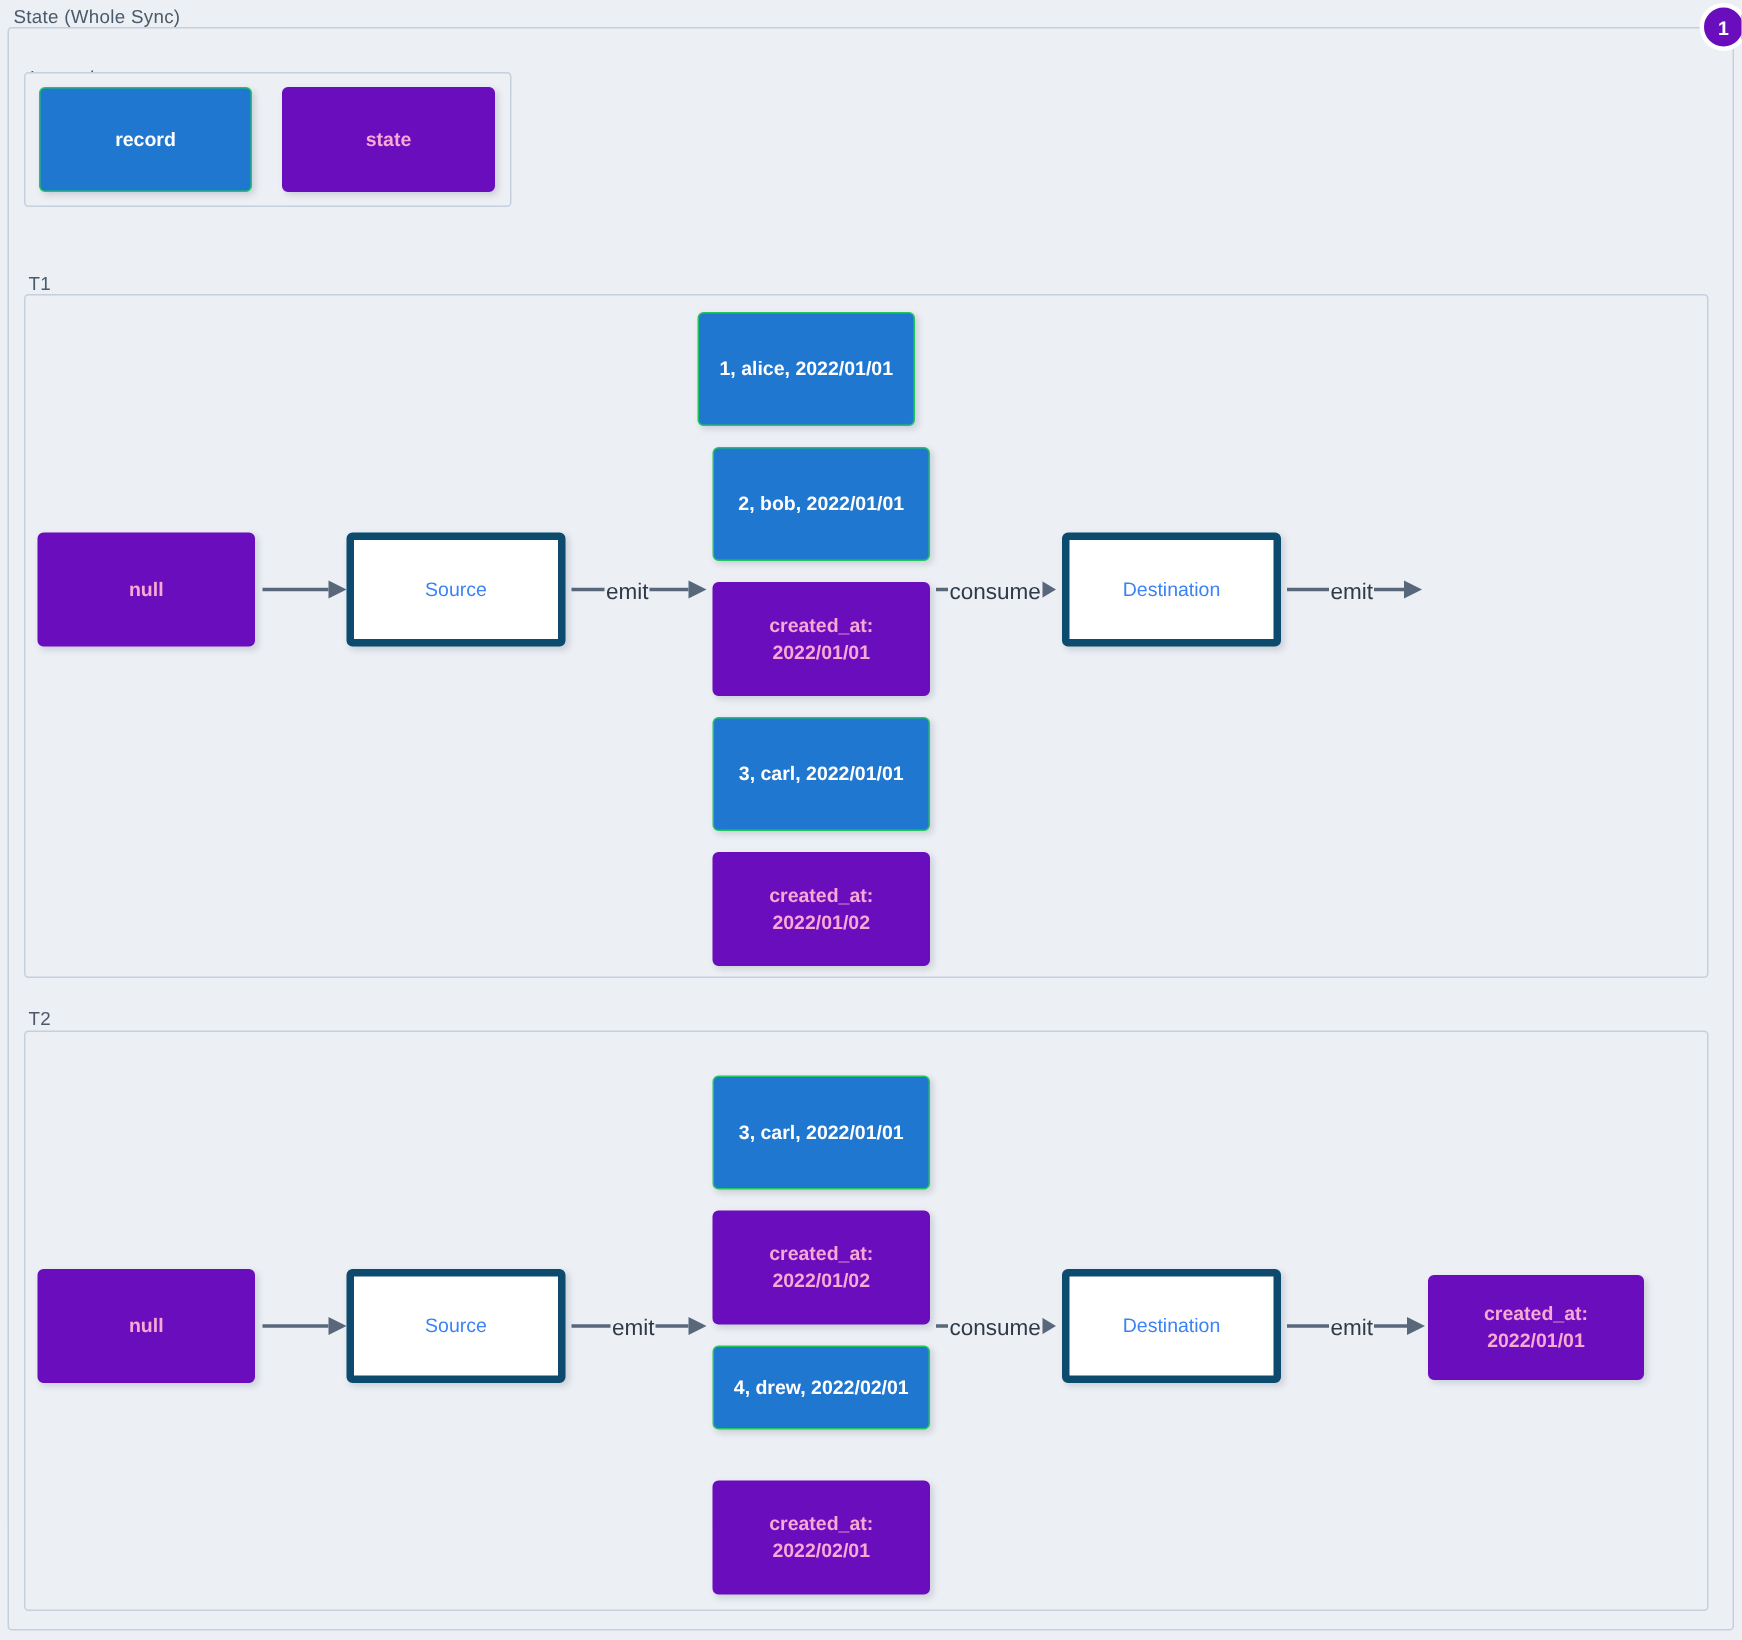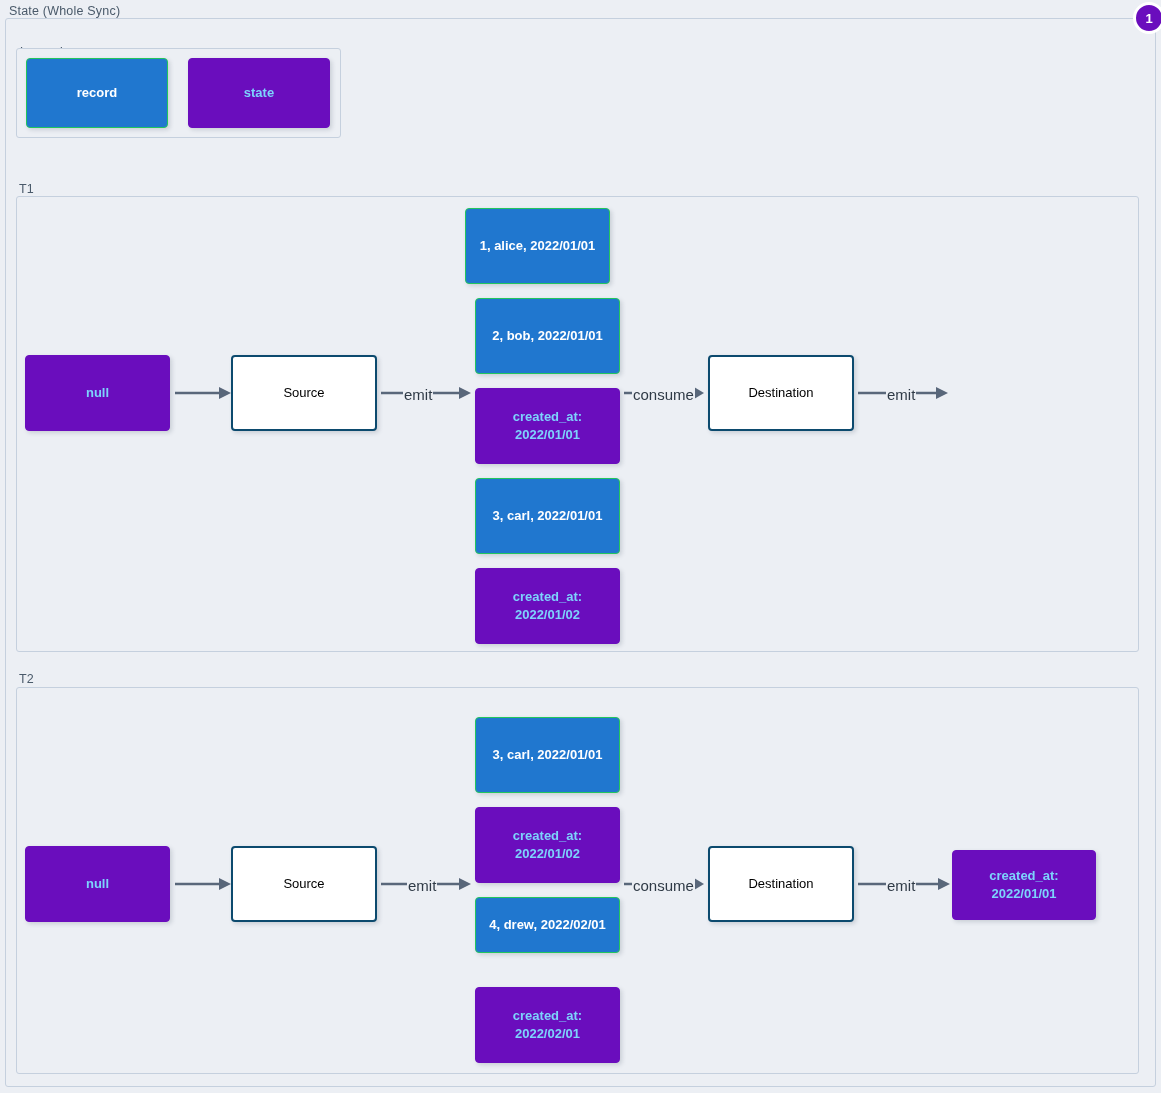--- a/index.html
+++ b/index.html
@@ -64,28 +64,28 @@
     padding: 2px 6px;
   }
   .node.record {
     background: #2077cf;
     color: #ffffff;
     font-weight: bold;
     border: 1px solid #22c55e;
   }
   .node.state {
     background: #6a0dbd;
-    color: #7dd3fc;
+    color: #f9a8d4;
     font-weight: bold;
     border: 1px solid #6a0dbd;
   }
   .node.plain {
     background: #ffffff;
-    color: #000000;
-    border: 2px solid #0c4a6e;
+    color: #3b82f6;
+    border: 5px solid #0c4a6e;
     font-weight: normal;
   }
 
   
   #legend-record { left: 26px; top: 58px;  width: 142px; height: 70px; }
   #legend-state  { left: 188px; top: 58px; width: 142px; height: 70px; }
 
   
   #t1-null        { left: 25px;  top: 355px; width: 145px; height: 76px; }
   #t1-source      { left: 231px; top: 355px; width: 146px; height: 76px; }

